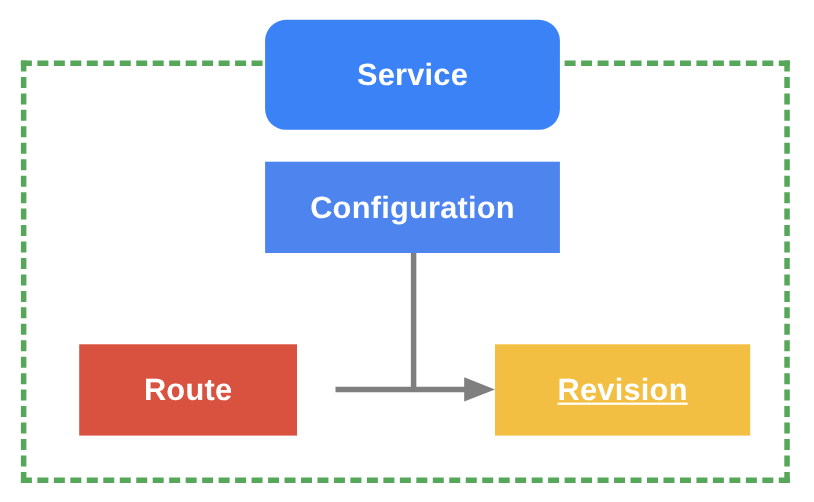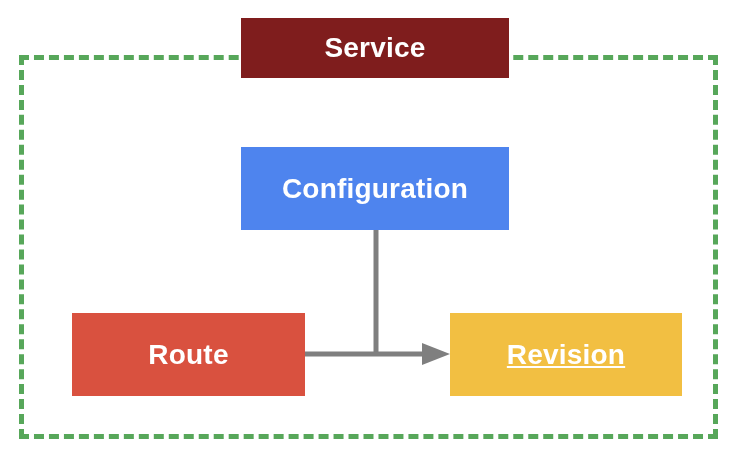--- a/index.html
+++ b/index.html
@@ -92,29 +92,29 @@
 
   <svg class="connectors" viewBox="0 0 740 456" width="740" height="456" xmlns="http://www.w3.org/2000/svg">
 
     <line x1="376" y1="229" x2="376" y2="354" stroke="#7F7F7F" stroke-width="5" stroke-linecap="butt"></line>
 
     <line x1="305" y1="354" x2="426" y2="354" stroke="#7F7F7F" stroke-width="5" stroke-linecap="butt"></line>
 
     <polygon points="422,343 450,354 422,365" fill="#7F7F7F"></polygon>
   </svg>
 
-  <div class="node" id="node-service" style="background: #7f1d1d; left: 241px; top: 18px; width: 268px; height: 60px; color: rgb(255, 255, 255);">
+  <div class="node" id="node-service" style="background: #3b82f6; left: 241px; top: 18px; width: 268px; height: 100px; color: rgb(255, 255, 255); border-radius: 19px;">
     <span class="node-label">Service</span>
   </div>
 
   <div class="node" id="node-configuration" style="background: rgb(78, 132, 238); left: 241px; top: 147px; width: 268px; height: 83px; color: rgb(255, 255, 255);">
     <span class="node-label">Configuration</span>
   </div>
 
-  <div class="node" id="node-route" style="background: rgb(217, 81, 63); left: 72px; top: 313px; width: 233px; height: 83px; color: rgb(255, 255, 255);">
+  <div class="node" id="node-route" style="background: rgb(217, 81, 63); left: 72px; top: 313px; width: 198px; height: 83px; color: rgb(255, 255, 255);">
     <span class="node-label">Route</span>
   </div>
 
   <div class="node" id="node-revision" style="background: rgb(242, 191, 66); left: 450px; top: 313px; width: 232px; height: 83px; color: rgb(255, 255, 255); text-decoration: underline;">
     <span class="node-label">Revision</span>
   </div>
 
 </div>
 
 </body></html>

